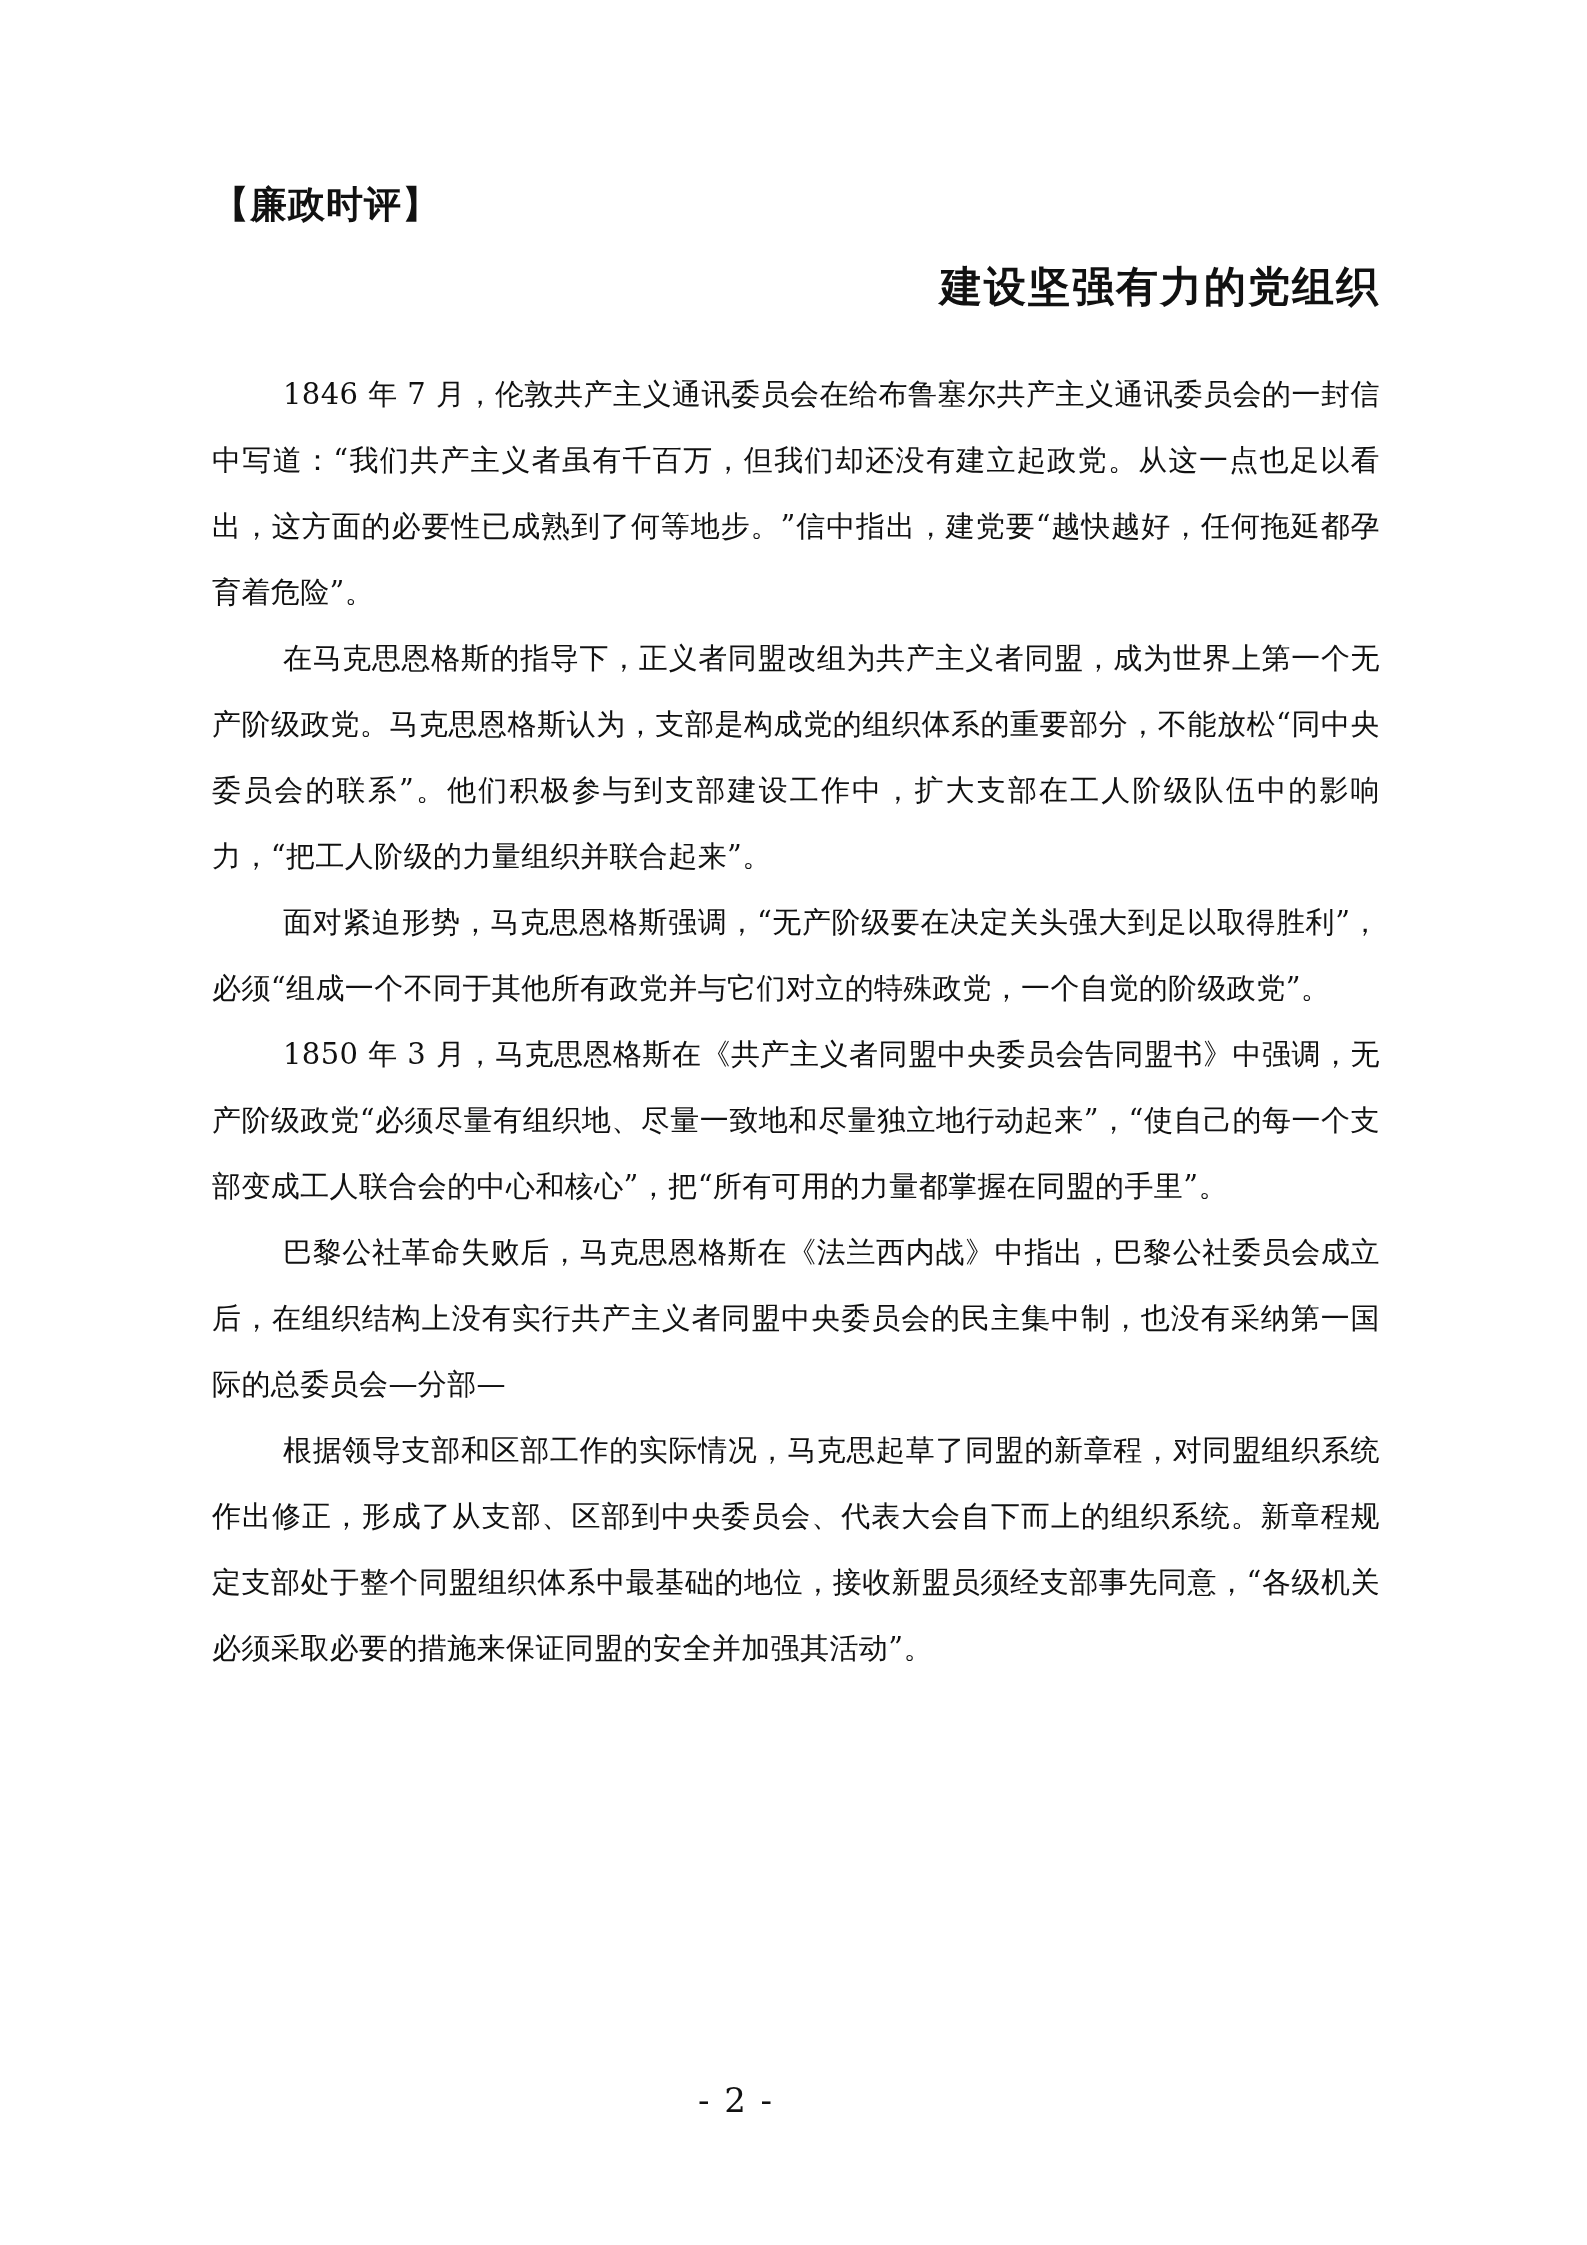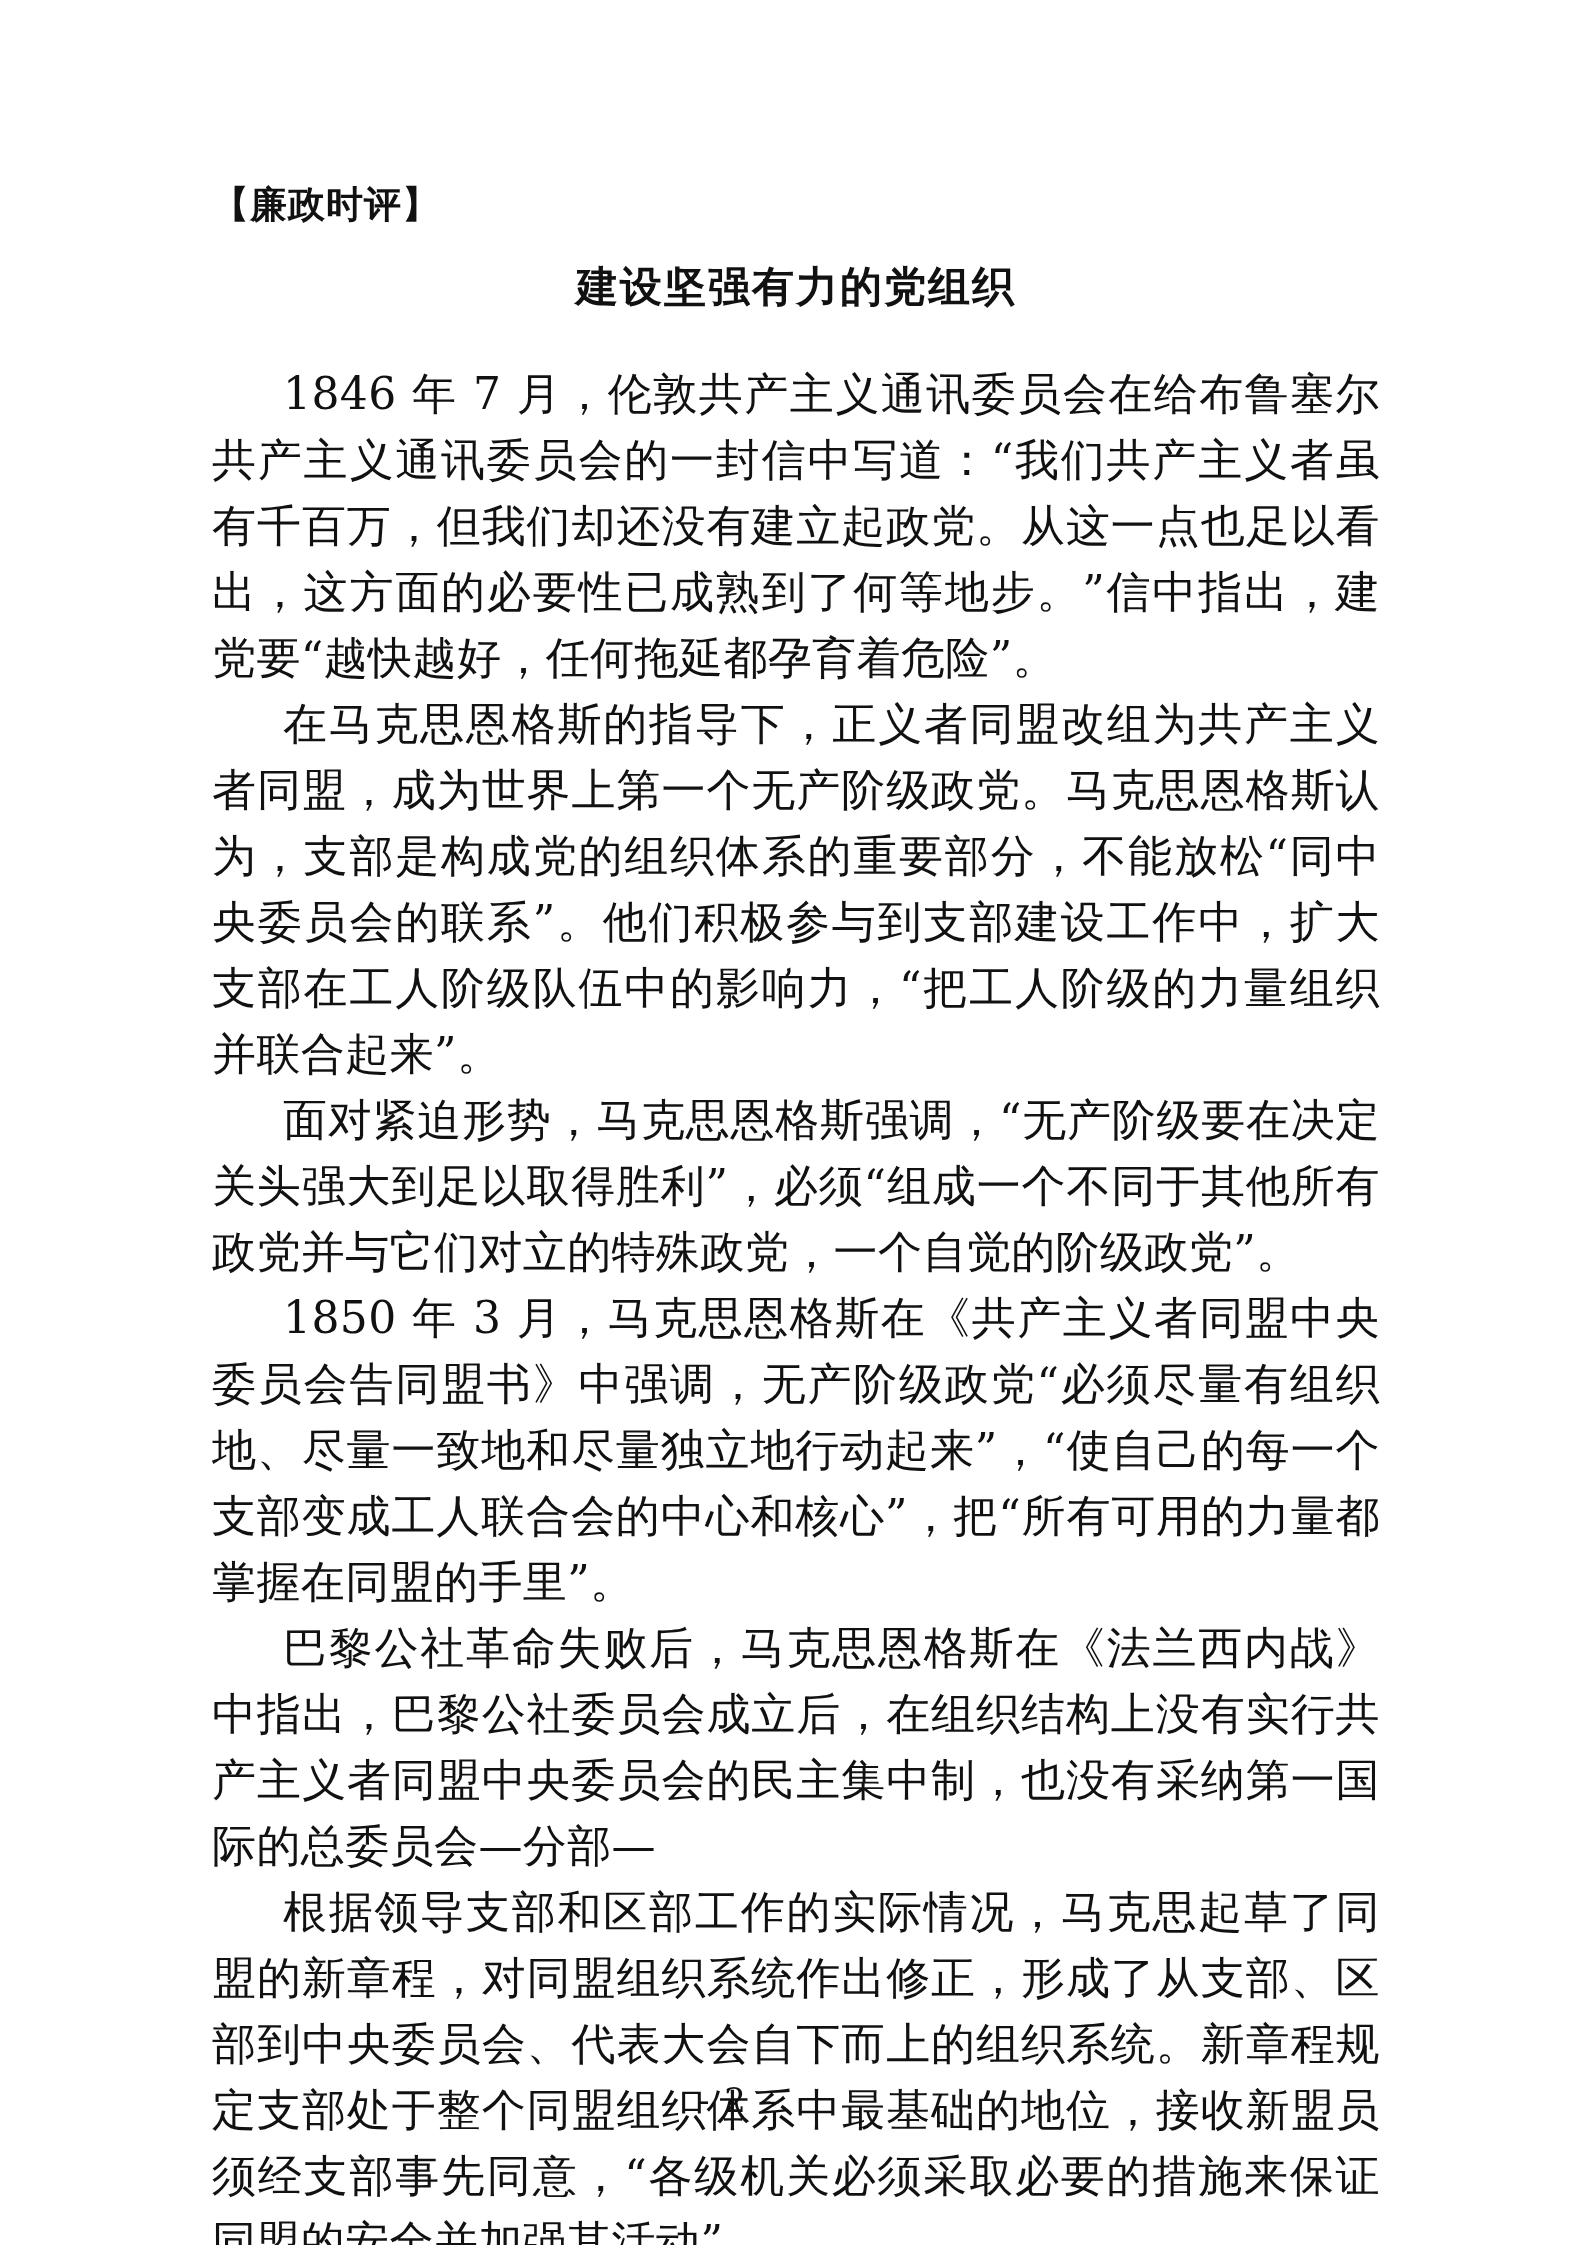--- a/index.html
+++ b/index.html
@@ -28,30 +28,30 @@
   }
   .section-tag {
     font-size: 37px;
     font-weight: 700;
     letter-spacing: 1px;
     line-height: 1.2;
     margin: 0 0 34px 0;
     font-family: "DejaVu Serif", "Liberation Serif", serif;
   }
   .doc-title {
-    text-align: center;
+    text-align: right;
     font-size: 42px;
     font-weight: 700;
     letter-spacing: 2px;
     line-height: 1.3;
     margin: 22px 0 46px 0;
     font-family: "DejaVu Serif", "Liberation Serif", serif;
   }
   .para {
-    font-size: 44px;
+    font-size: 29px;
     line-height: 66px;
     text-align: justify;
     text-justify: inter-ideograph;
     text-indent: 71px;
     margin: 0;
     letter-spacing: 0.4px;
     font-family: "DejaVu Serif", "Liberation Serif", serif;
   }
   .page-number {
     position: absolute;

